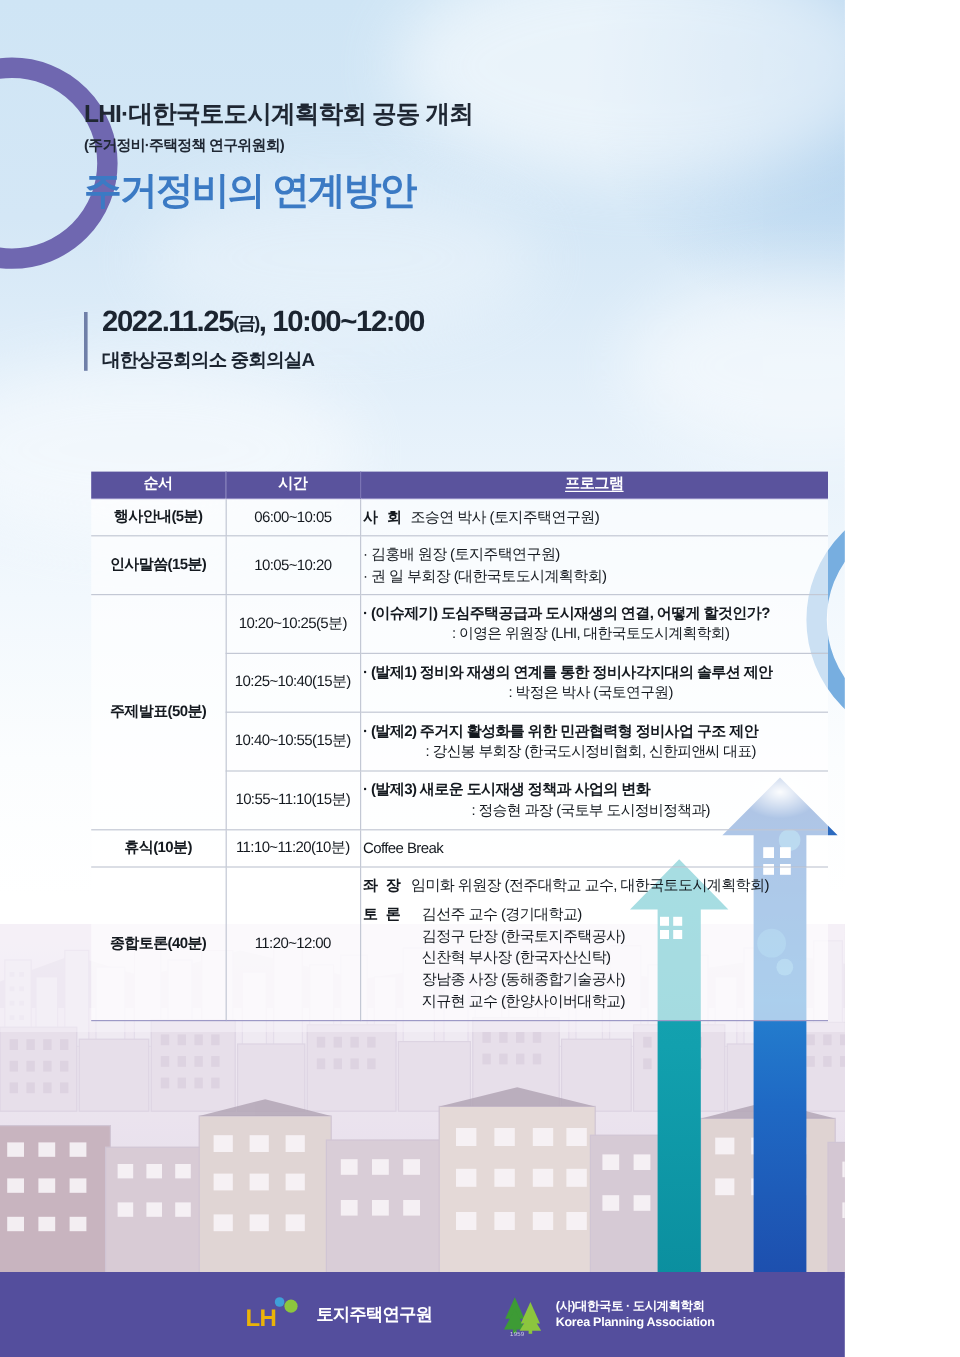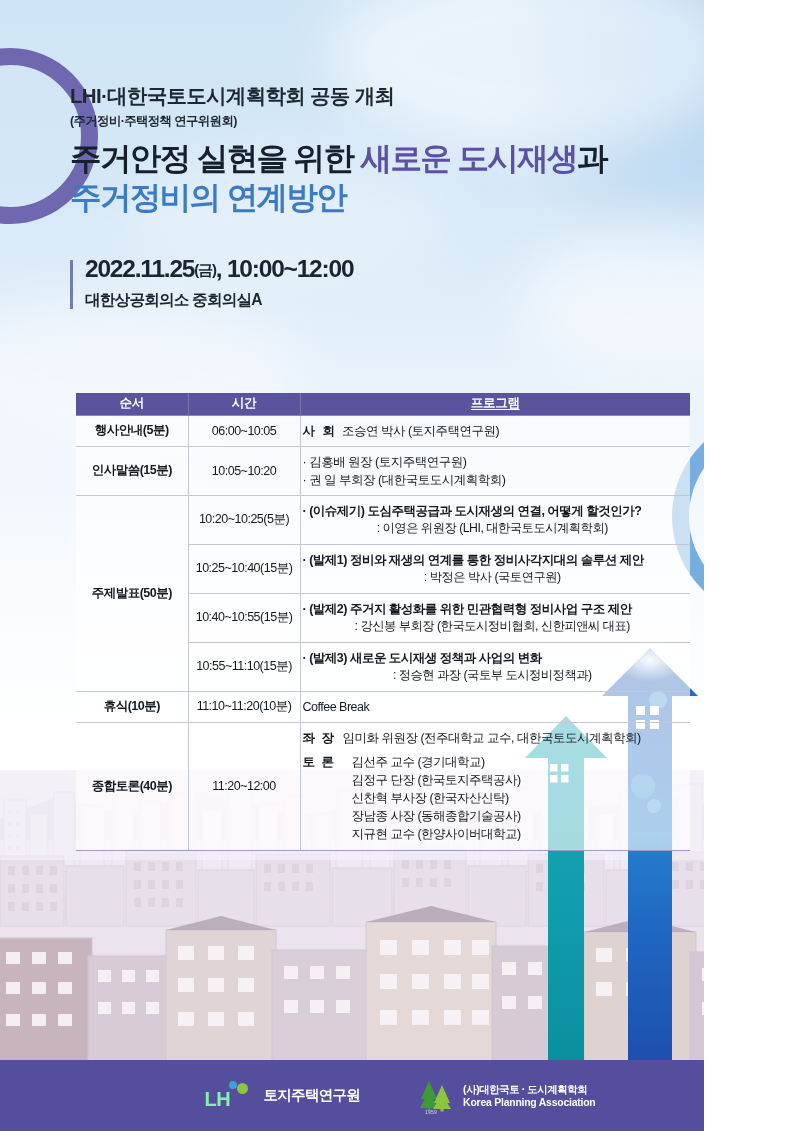--- a/index.html
+++ b/index.html
@@ -90,21 +90,21 @@
   
   #footer{
     position:absolute; left:0; bottom:0; width:800px; height:71px;
     background:#544e9d;
     display:flex; align-items:center; justify-content:center; gap:58px;
   }
   .logo{ display:flex; align-items:center; gap:9px; }
   .lh-mark{ position:relative; width:50px; height:30px; }
   .lh-mark .lh-text{
     position:absolute; left:0; bottom:0px; font-size:20px; font-weight:bold;
-    color:#86efac; letter-spacing:-.5px; font-family:"Liberation Sans",sans-serif;margin-top:32px;
+    color:#eab308; letter-spacing:-.5px; font-family:"Liberation Sans",sans-serif;margin-top:32px;
   }
   .lh-mark .dot{ position:absolute; border-radius:50%; }
   .lh-mark .dot-b{ left:25px; top:0px; width:8px; height:8px; background:#3fa0d8; }
   .lh-mark .dot-g{ left:33px; top:2px; width:11px; height:11px; background:#8cc63e; }
   .lh-name{ font-size:14.5px; font-weight:bold; color:#fff; letter-spacing:-.7px; }
 
   .kpa-mark{ position:relative; width:36px; height:34px; }
   .kpa-year{
     position:absolute; left:7px; bottom:-2px; font-size:5px; color:#d9d6ef;
     letter-spacing:.2px;
@@ -438,21 +438,20 @@
           <rect x="742" y="857" width="6.5" height="6.5"></rect>
         </g>
       </g>
     </svg>
   </div>
 
   <div class="head">
     <div class="host">LHI·대한국토도시계획학회 공동 개최</div>
     <div class="subhost">(주거정비·주택정책 연구위원회)</div>
     <div class="title">
-      <div><span>주거안정 실현을 위한 </span><span class="pp">새로운 도시재생</span><span>과</span></div>
       <div class="title-l2 bl">주거정비의 연계방안</div>
     </div>
   </div>
 
   <div class="datebox">
     <div class="dateline"><span>2022.11.25</span><span class="dow">(금)</span><span>,</span> <span>10:00~12:00</span></div>
     <div class="venue">대한상공회의소 중회의실A</div>
   </div>
 
   <div id="tablewrap">

